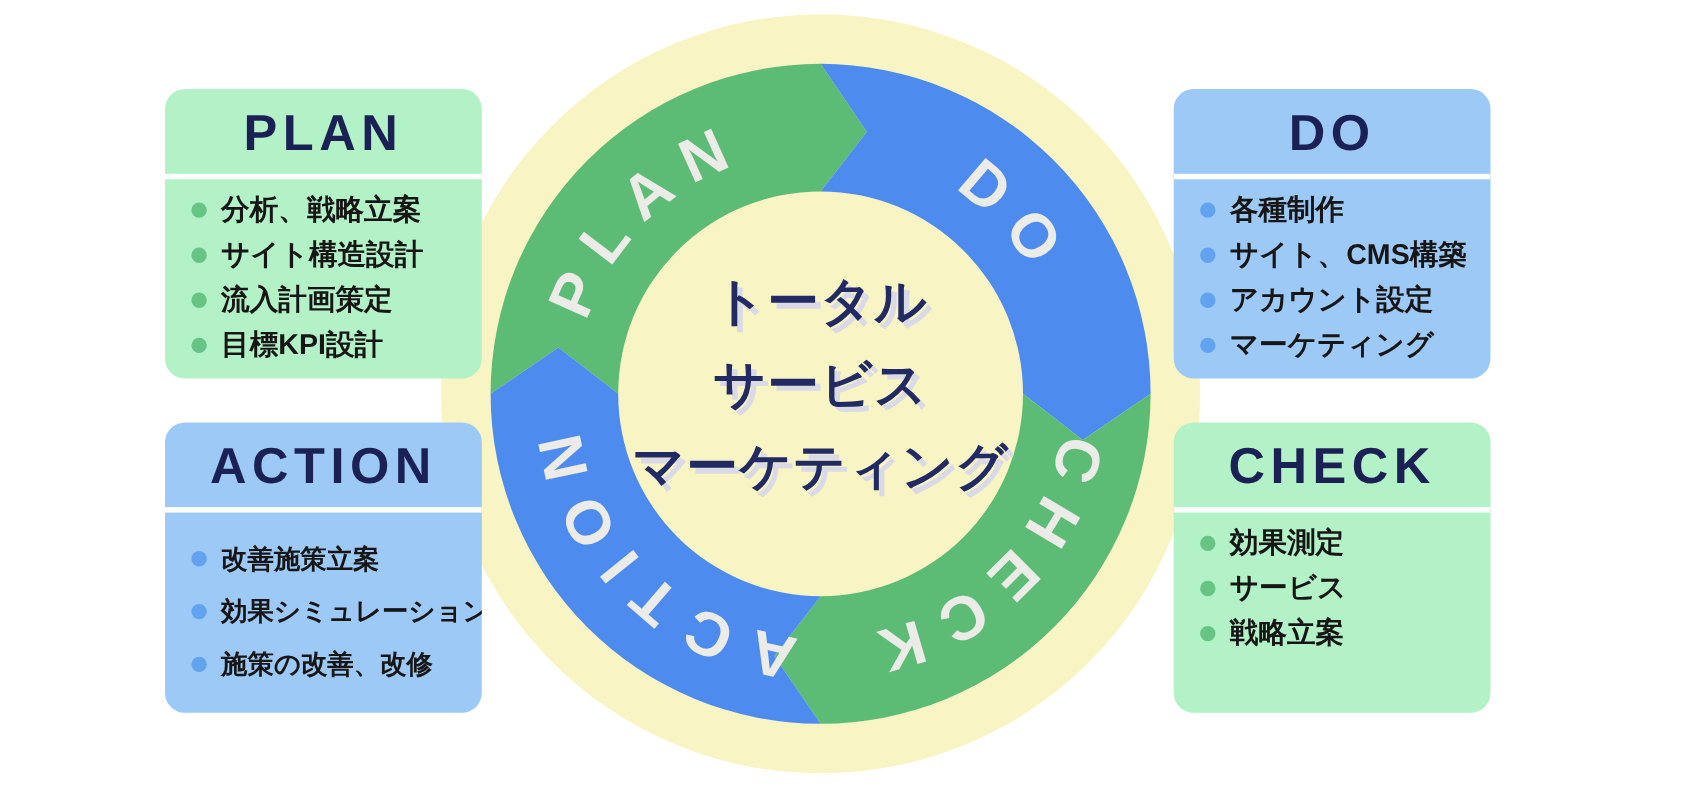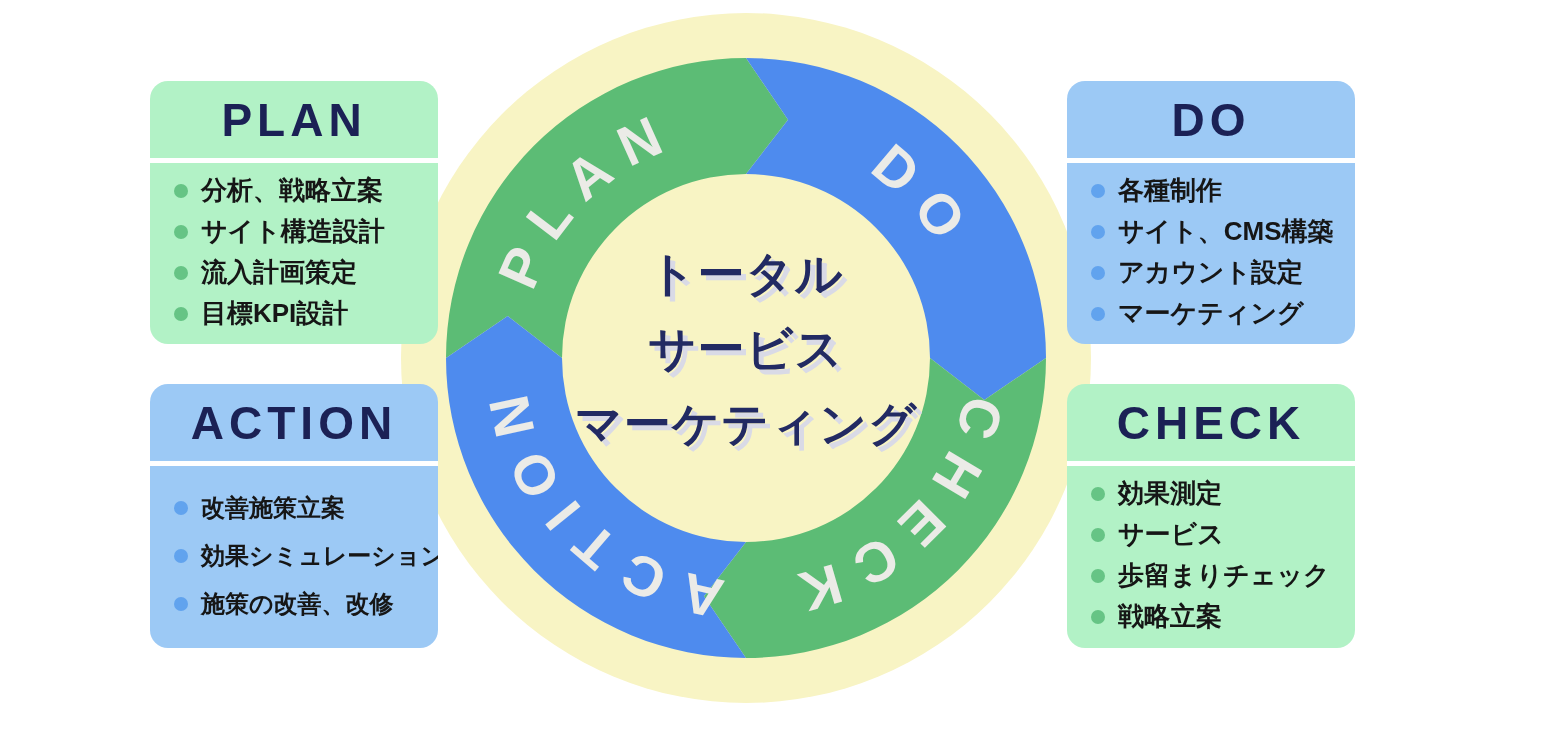--- a/index.html
+++ b/index.html
@@ -147,22 +147,18 @@
       <div class="row">
           <span class="bullet"></span>
           <span>効果測定</span>
         </div>
       <div class="row">
           <span class="bullet"></span>
           <span>サービス</span>
         </div>
       <div class="row">
           <span class="bullet"></span>
-          <span>歩留まりチェック</span>
-        </div>
-      <div class="row">
-          <span class="bullet"></span>
           <span>戦略立案</span>
         </div>
     </div>
   </div>
 
 </div>
 
 </body></html>

